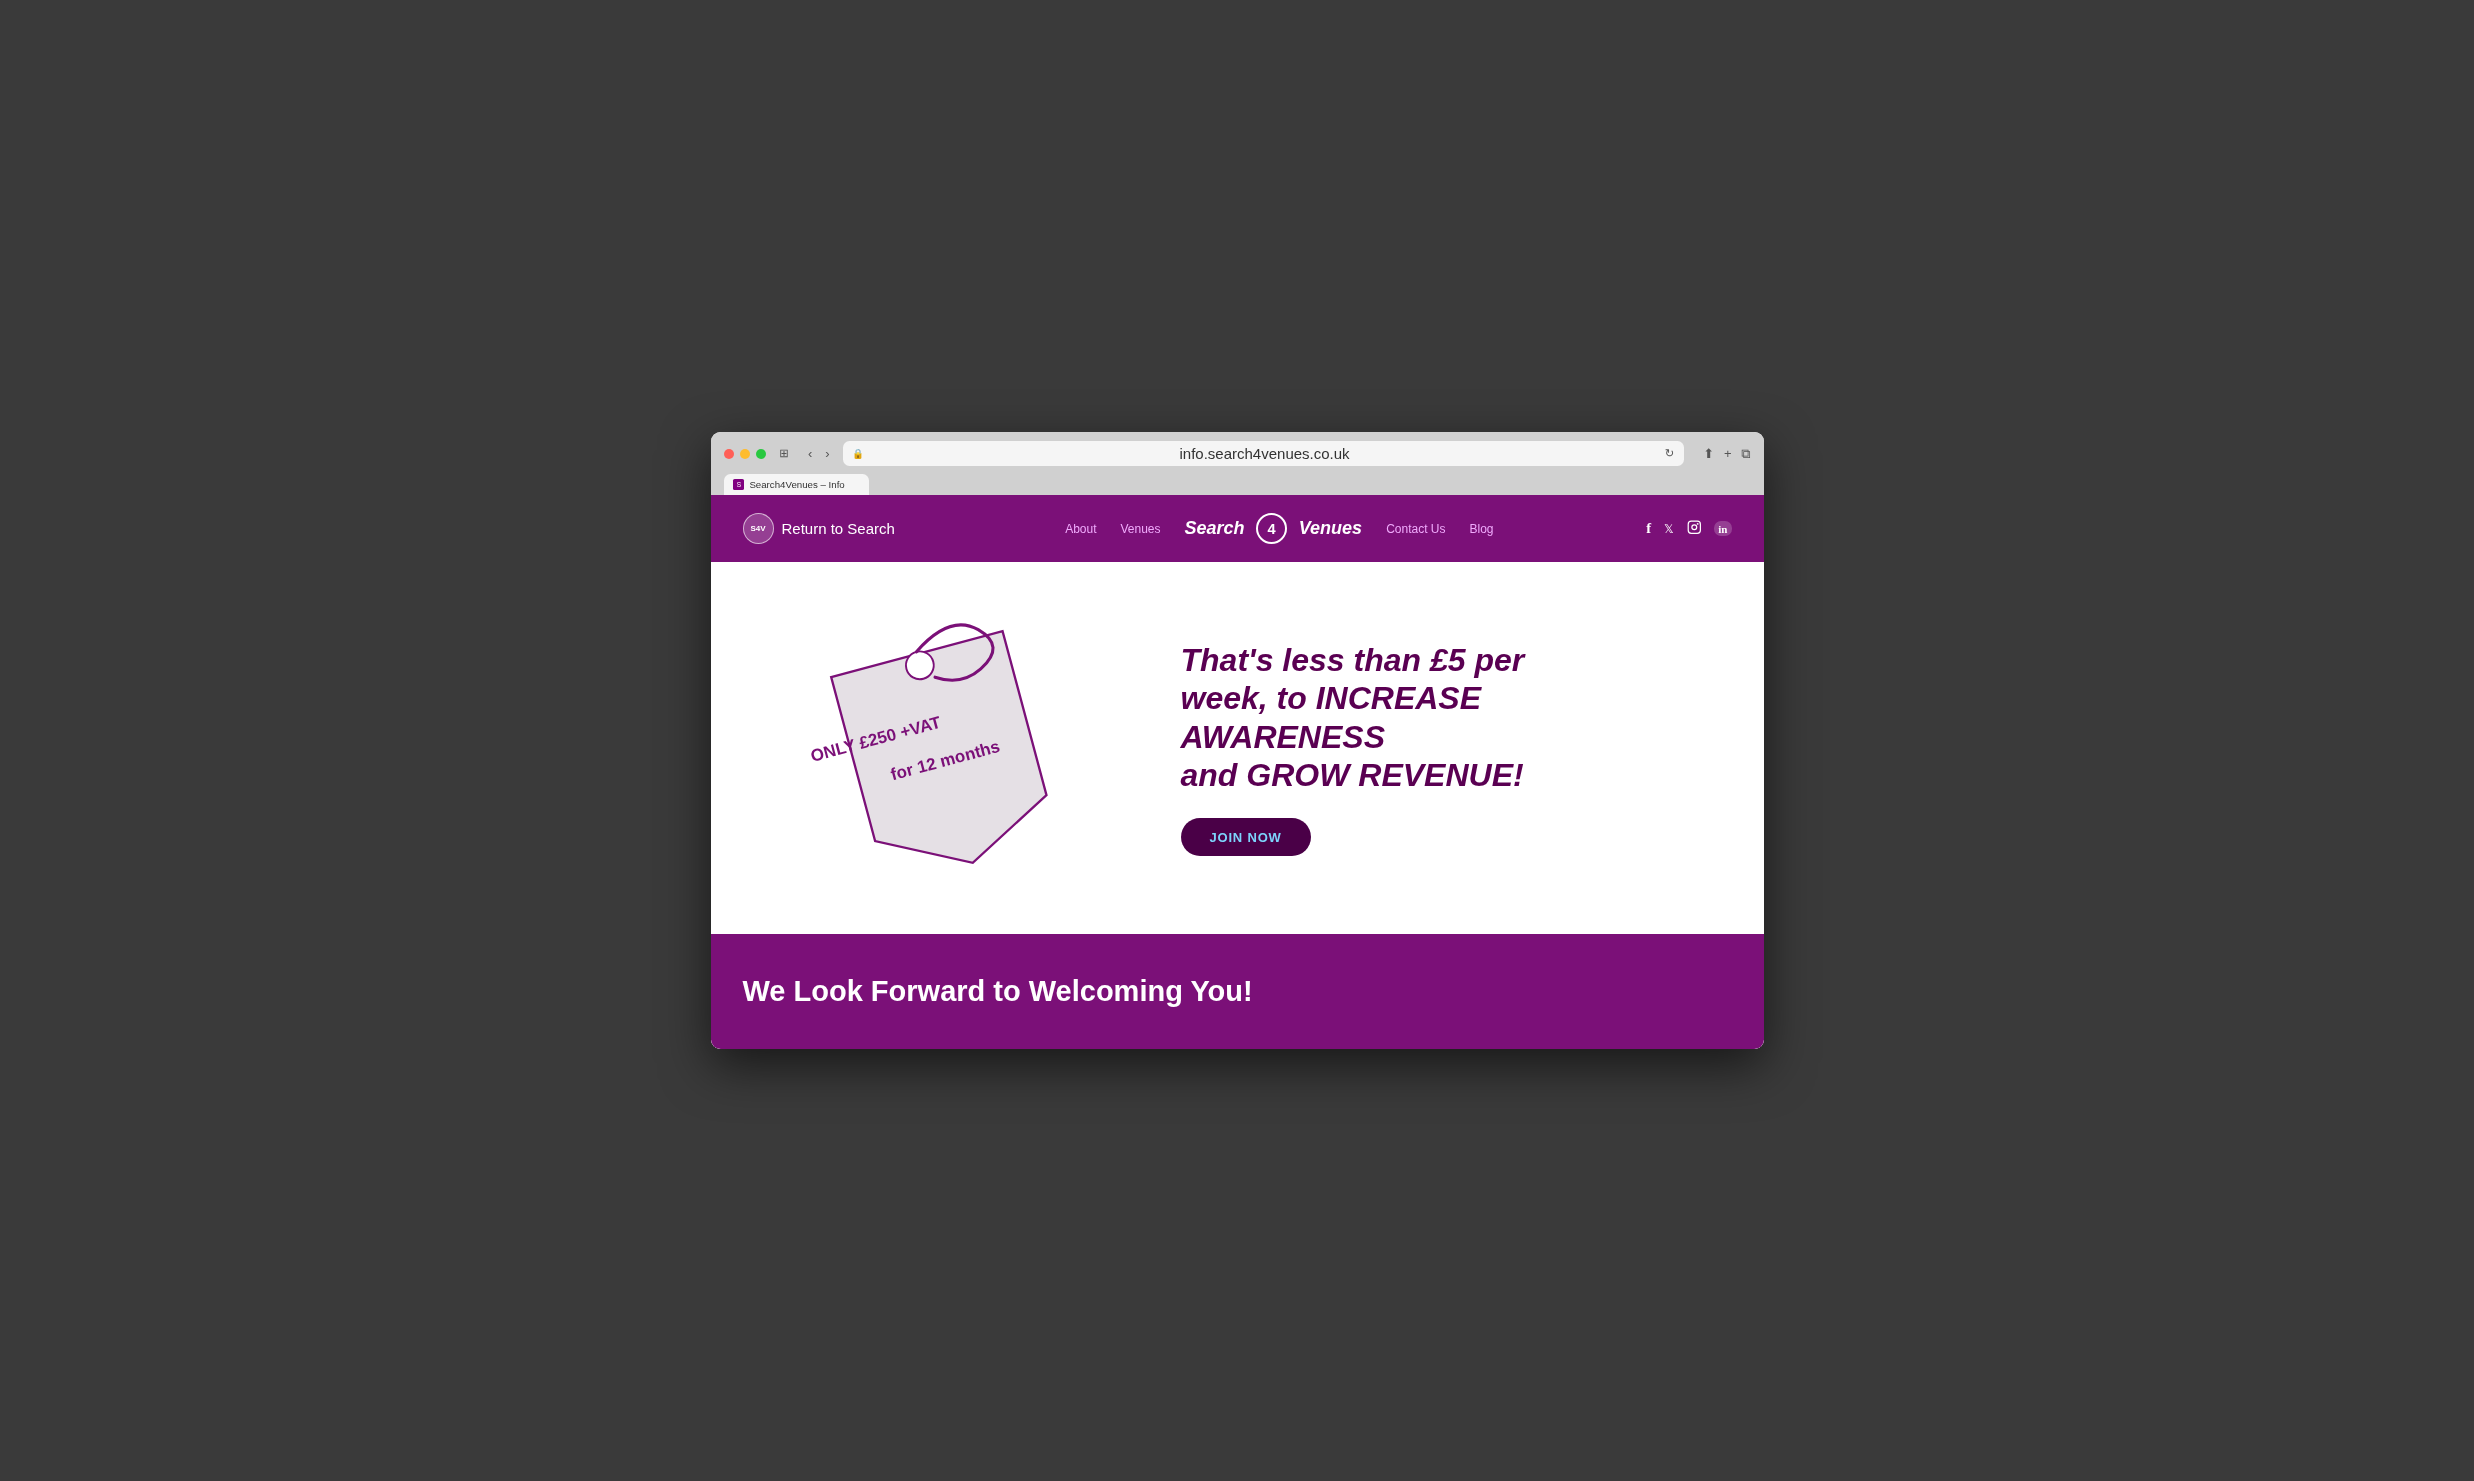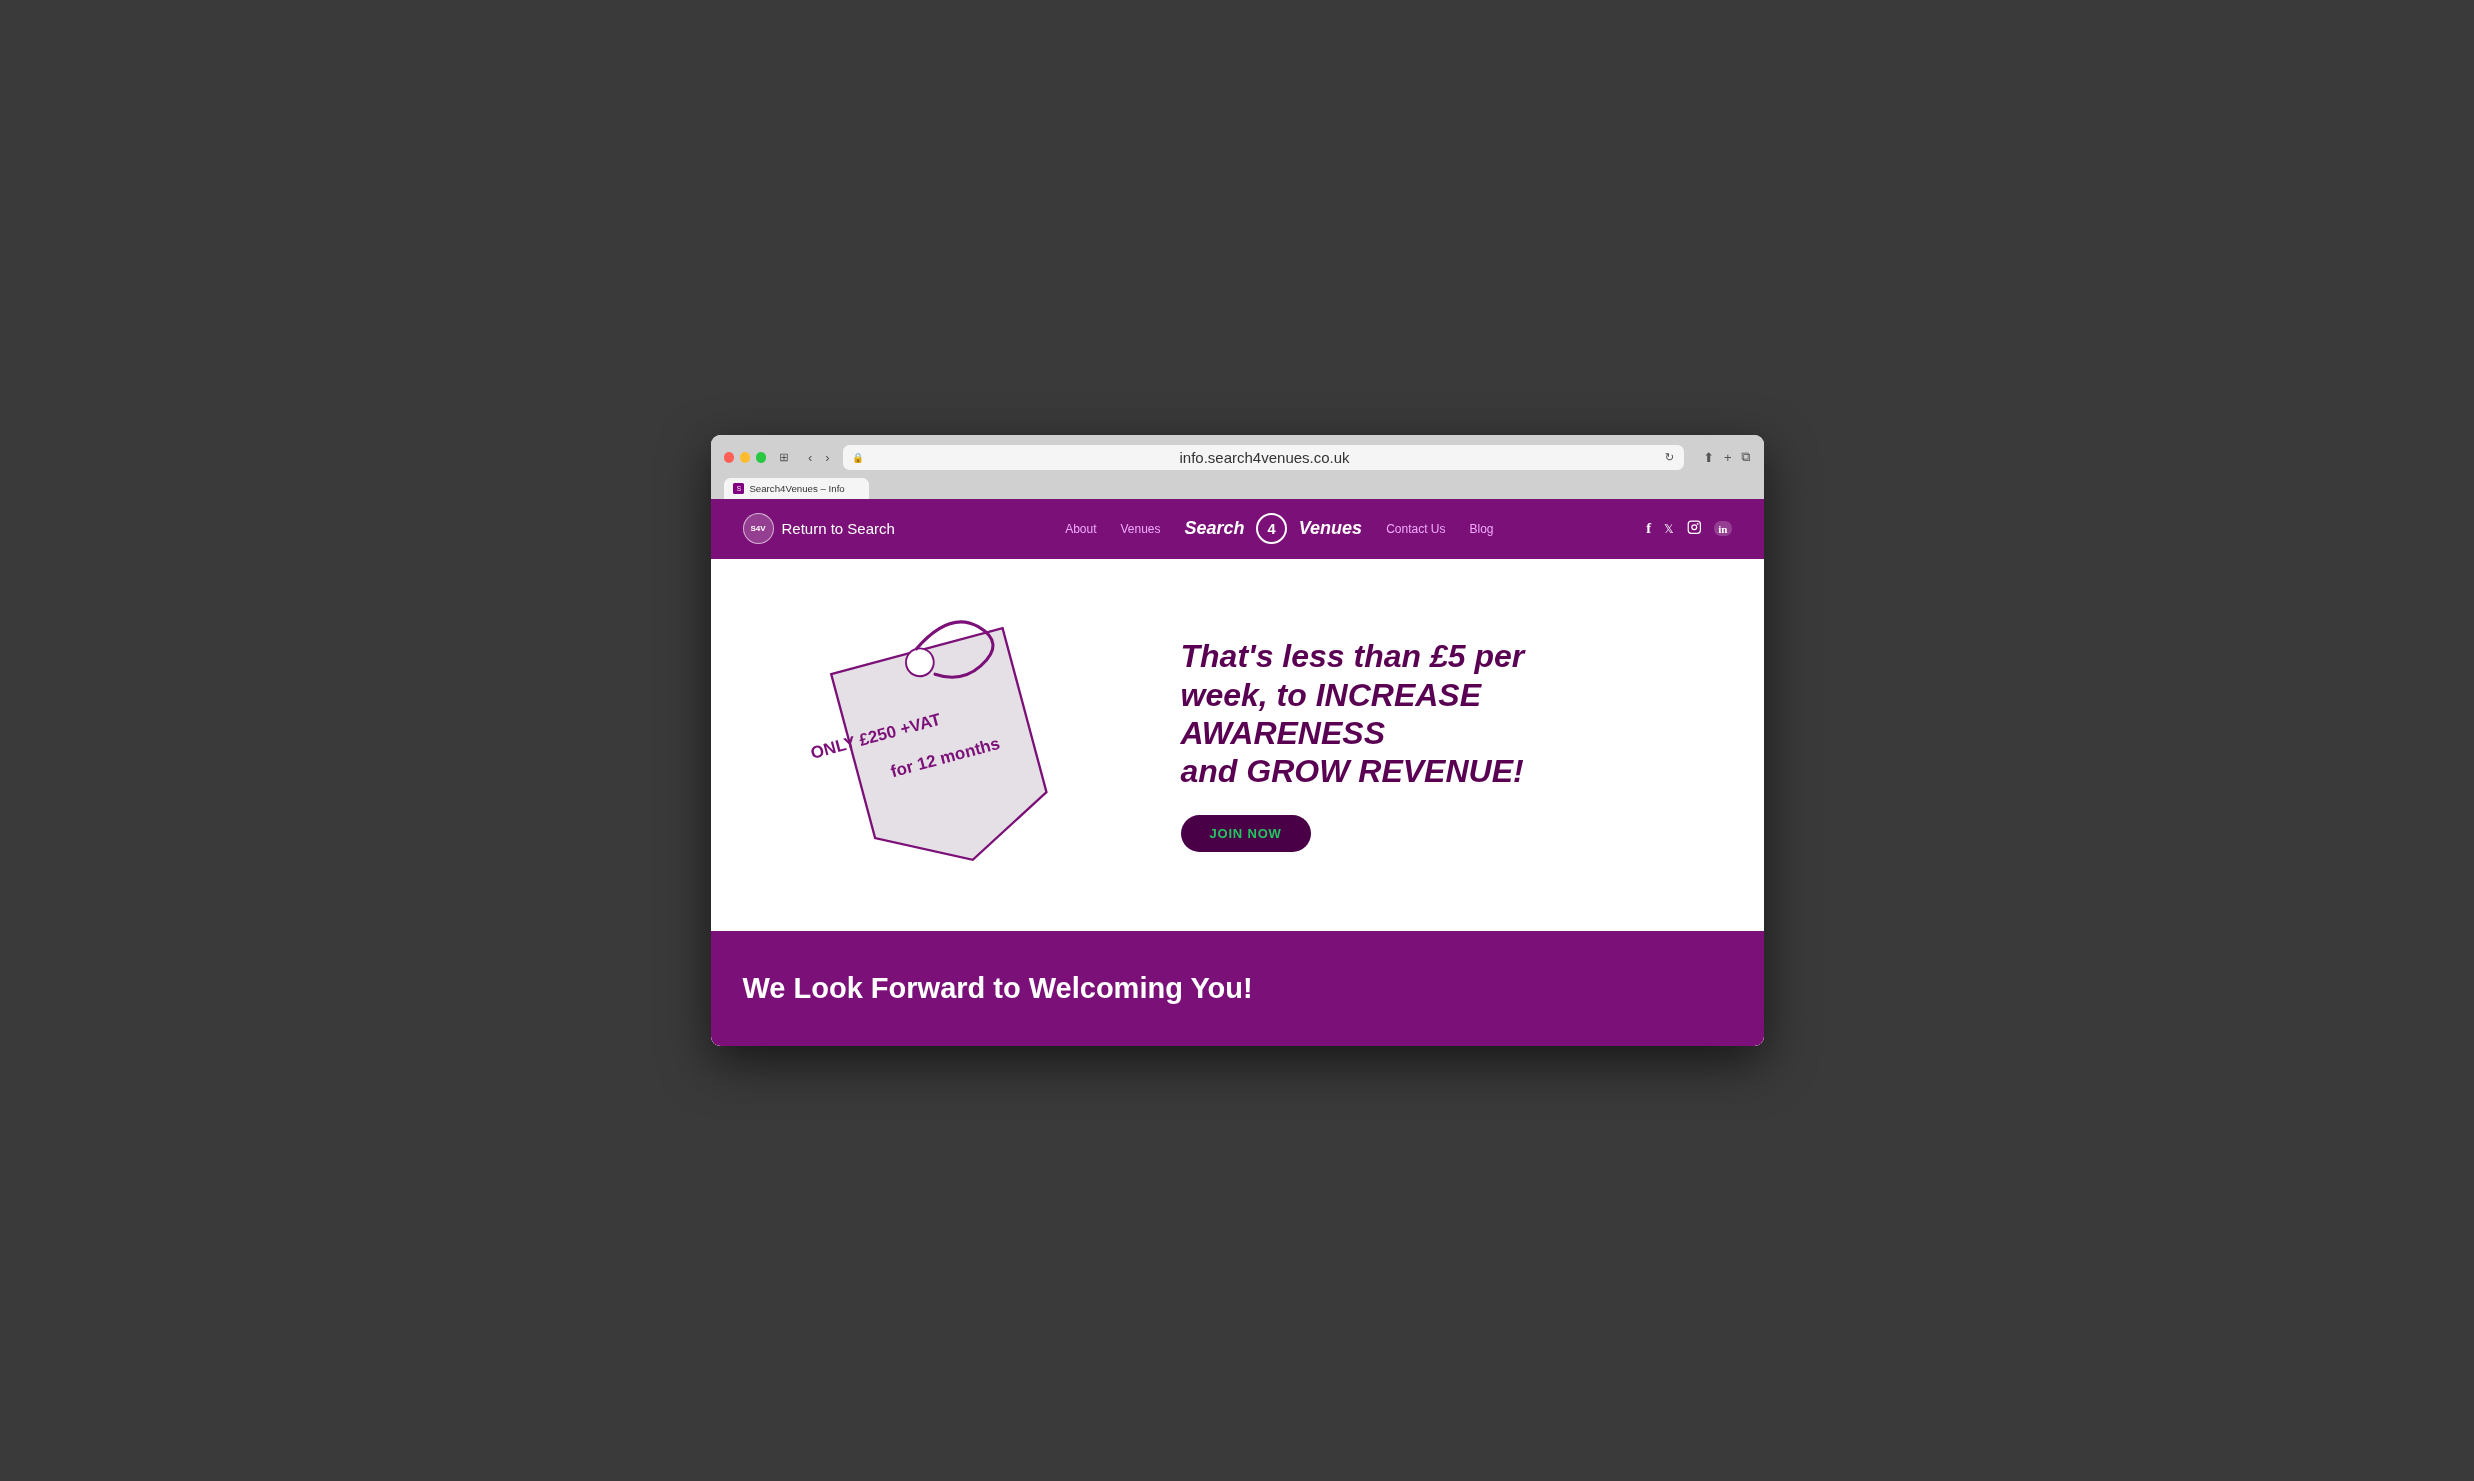--- a/index.html
+++ b/index.html
@@ -151,21 +151,21 @@
     
     .website {
       background: #fff;
     }
 
     
     .nav-bar {
       background: #7b1078;
       padding: 0 32px;
       display: flex;
-      height: 60px;
+      height: 67px;
     }
 
     .nav-logo-area {
       display: flex;
       align-items: center;
       gap: 8px;
       color: white;
       text-decoration: none;
       margin-right: 32px;
       min-width: 162px;
@@ -287,21 +287,21 @@
       font-size: 32px;
       font-weight: bold;
       color: #5a0052;
       line-height: 1.2;
       margin-bottom: 24px;
       font-style: italic;
     }
 
     .join-btn {
       background: #4a0047;
-      color: #22c55e;
+      color: #7dd3fc;
       border: none;
       border-radius: 24px;
       padding: 11.3px 29px;
       font-size: 13px;
       font-weight: bold;
       cursor: pointer;
       letter-spacing: 0.8px;
     }
 
     

